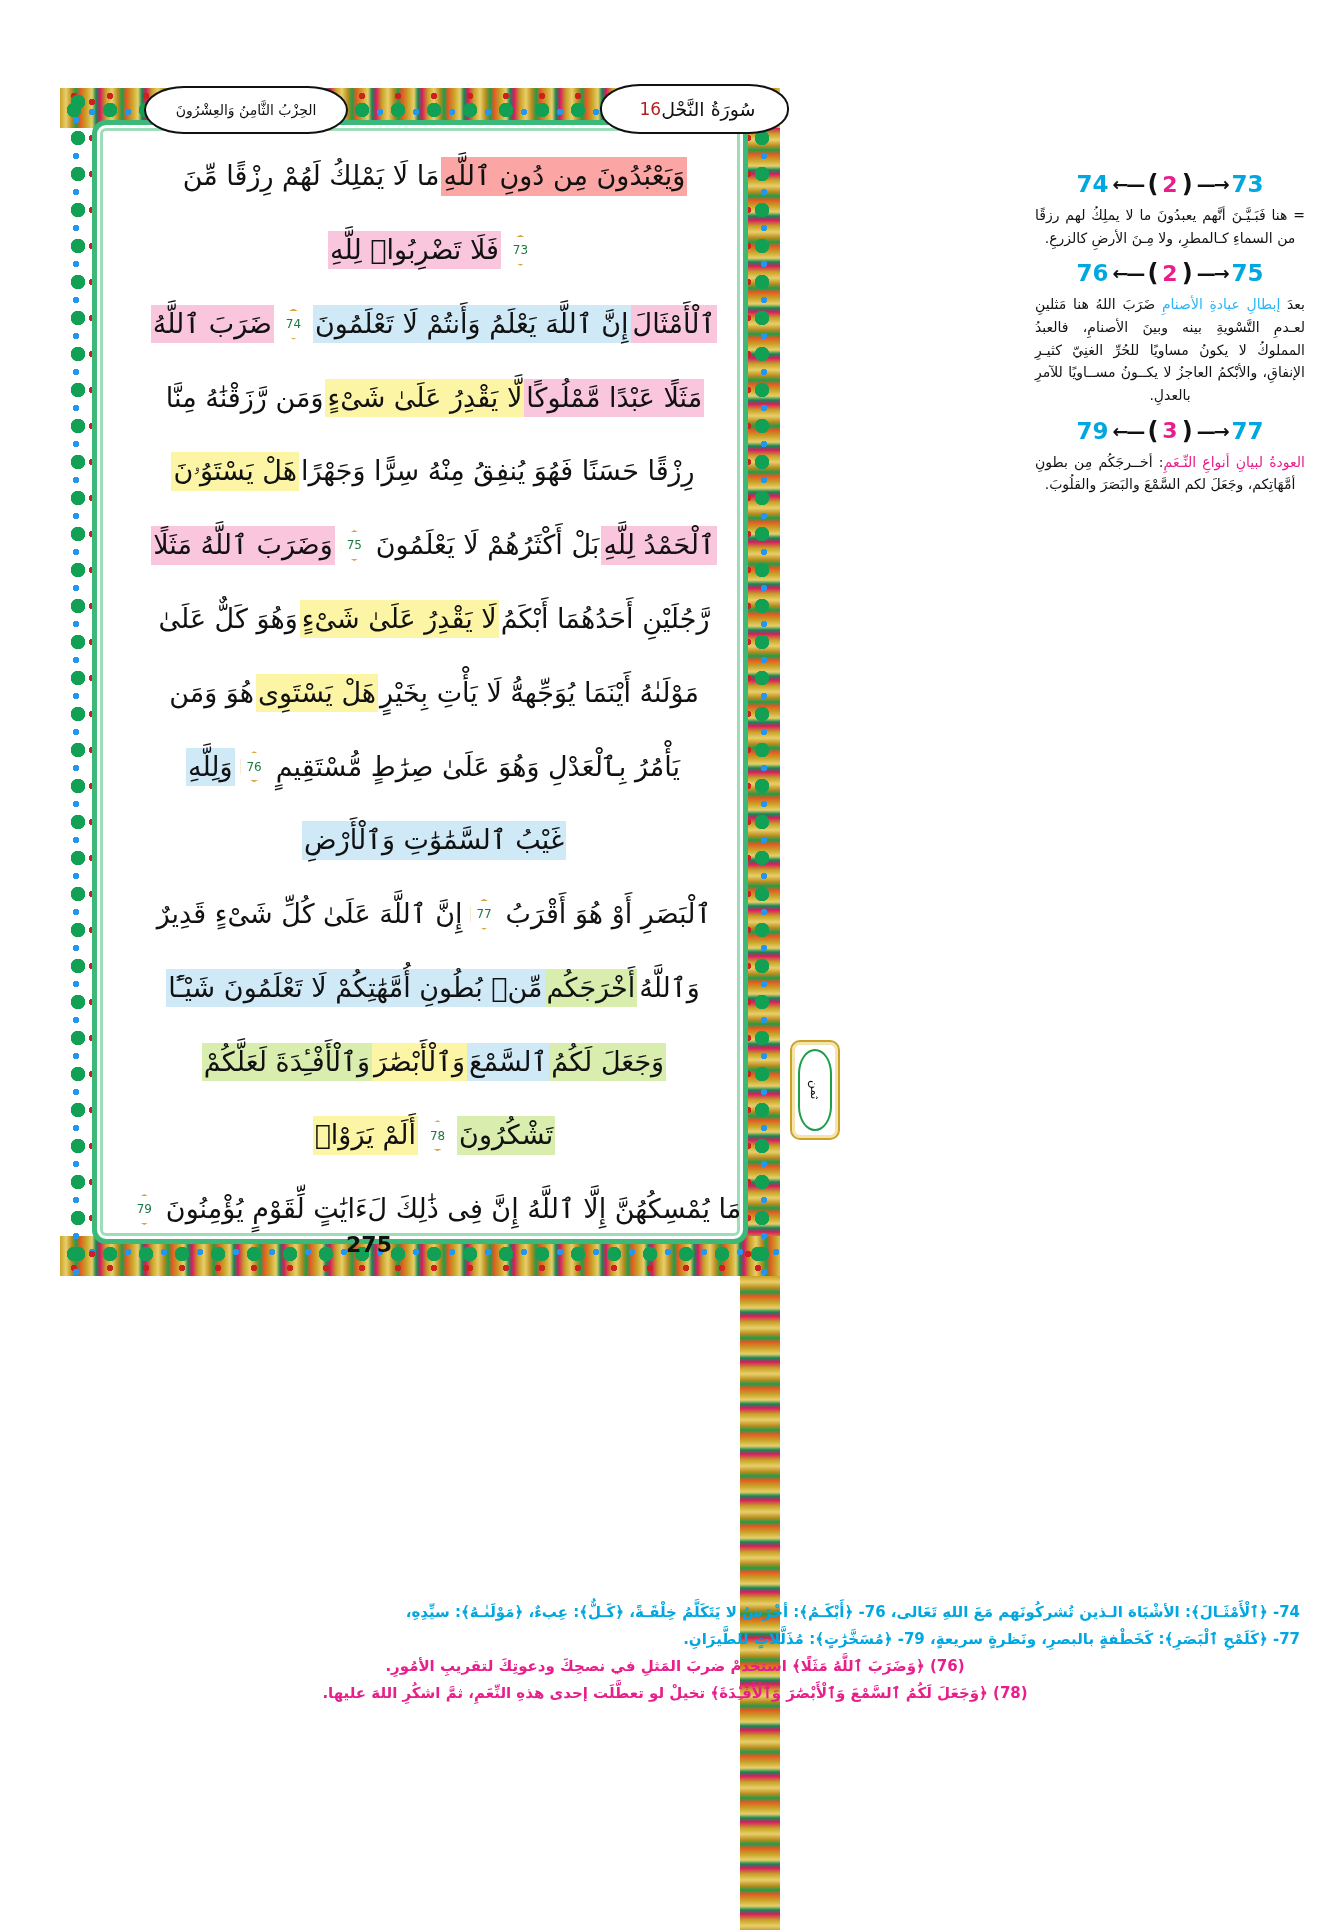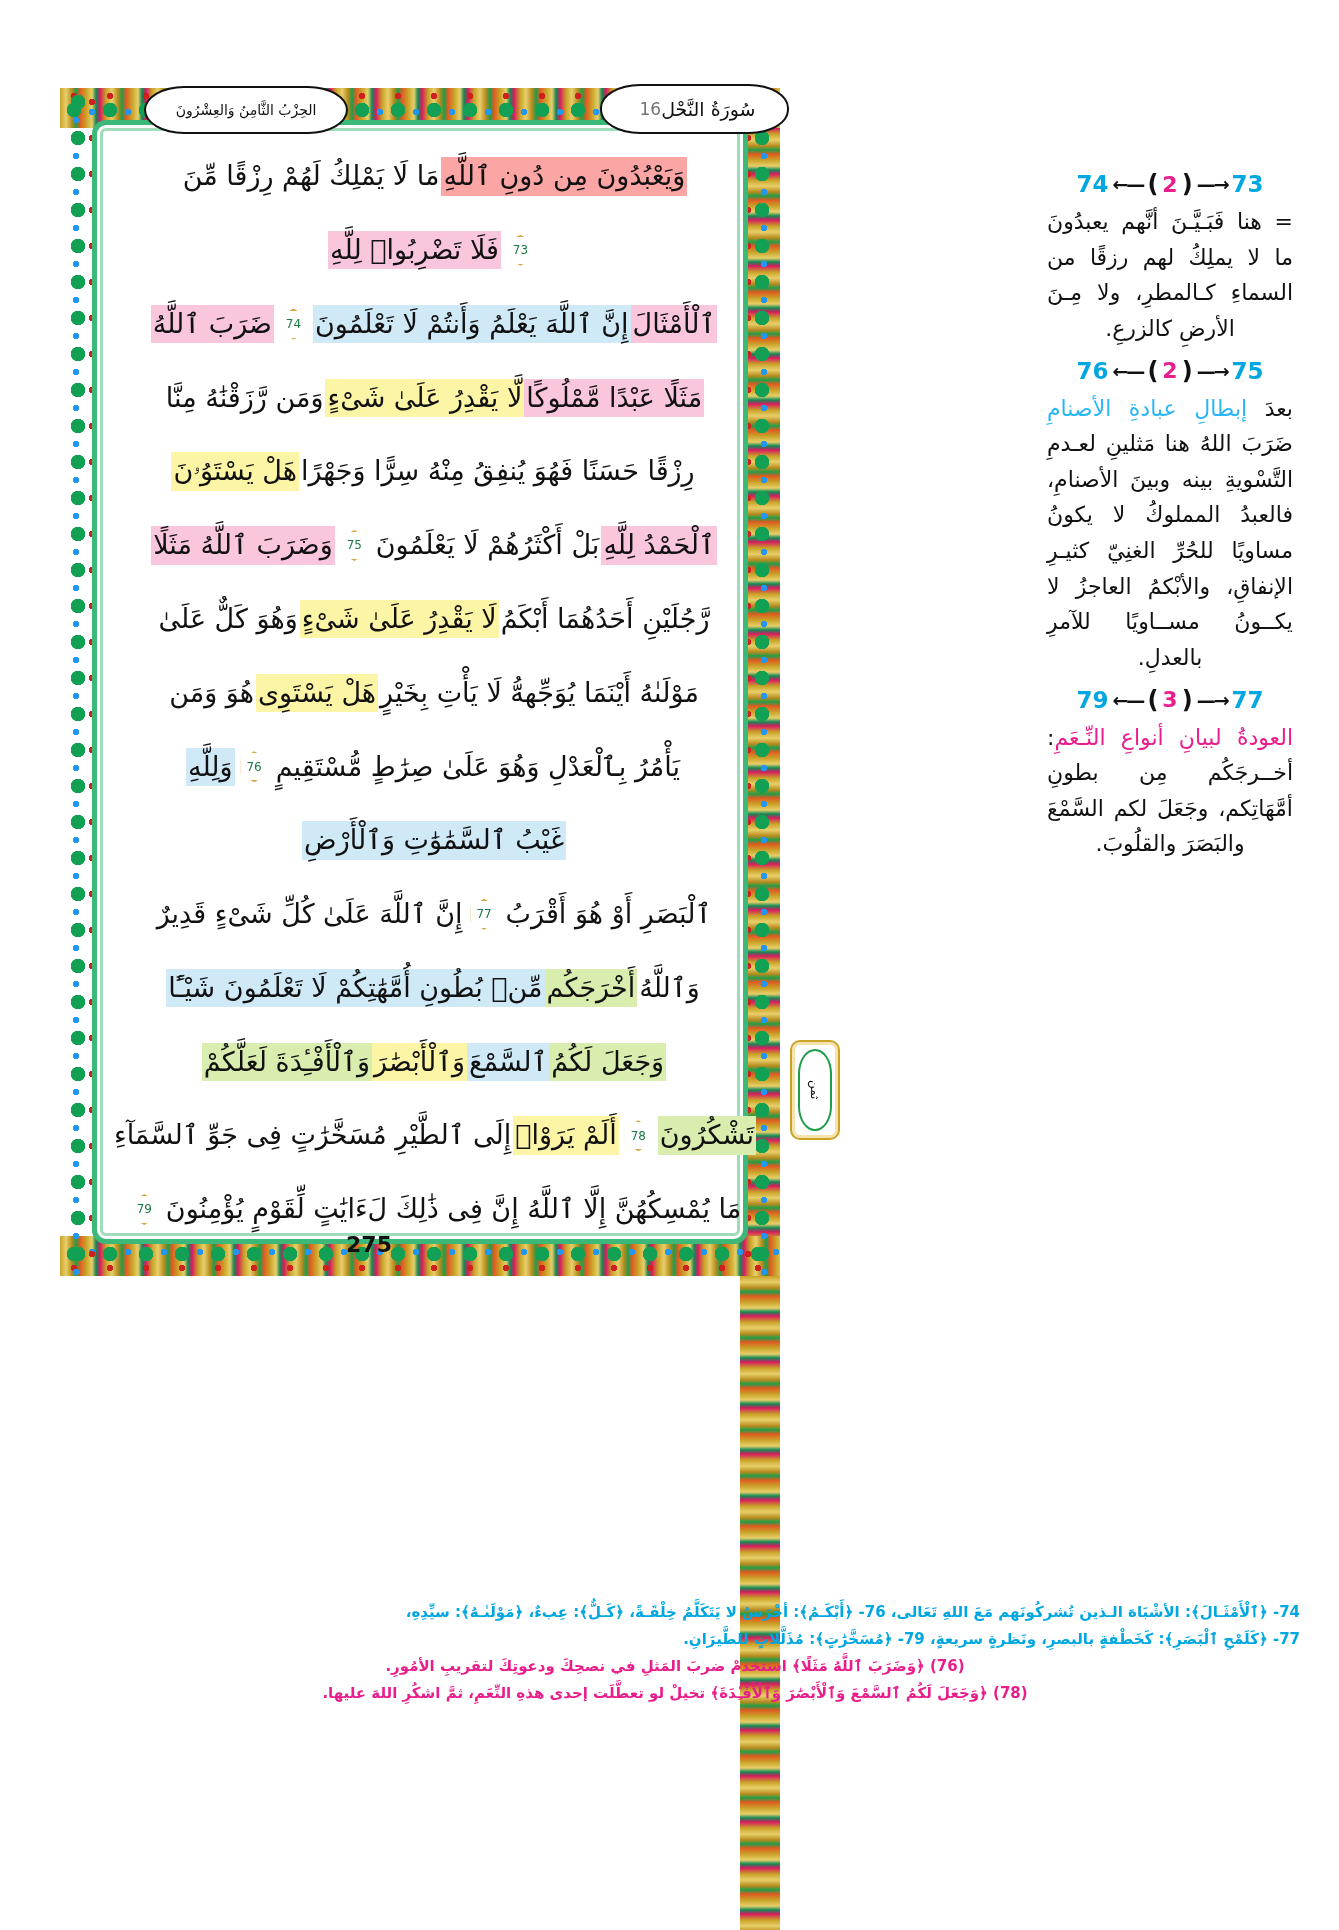--- a/index.html
+++ b/index.html
@@ -52,21 +52,21 @@
 
   
   .cartouche{position:absolute;background:#fff;border:2px solid #111;
      border-radius:40px/24px;display:flex;align-items:center;justify-content:center;
      z-index:6;white-space:nowrap;}
   #hizb-cartouche{left:144px;top:86px;width:200px;height:44px;}
   #surah-cartouche{left:600px;top:84px;width:185px;height:46px;}
   .cart-text{font-family:"DejaVu Sans","Liberation Sans",sans-serif;
      font-size:14px;color:#111;direction:rtl;}
   #surah-cartouche .cart-text{font-size:19px;}
-  .surah-num{color:#737373;font-size:17px;margin-left:6px;}
+  .surah-num{color:#b91c1c;font-size:17px;margin-left:6px;}
 
   
   #quran-body{position:absolute;left:104px;top:140px;width:660px;height:1090px;
      display:flex;flex-direction:column;justify-content:space-between;
      padding-top:8px;z-index:4;}
   .ayah-line{display:flex;align-items:center;justify-content:center;
      direction:rtl;height:57px;position:relative;}
   .seg{font-size:27px;color:#111;line-height:1.2;padding:3px 2px;
      white-space:nowrap;letter-spacing:-0.3px;}
   .hl-orange{background:#fca5a5;}
@@ -100,21 +100,21 @@
 
   
   #tafsir{position:absolute;right:34px;top:160px;width:270px;height:1110px;
      direction:rtl;text-align:justify;z-index:5;}
   .range-bar{display:flex;align-items:center;justify-content:center;gap:4px;
      direction:ltr;margin:10px 0 6px;font-weight:bold;}
   .range-bar .rn{color:#00a7e1;font-size:23px;}
   .range-bar .rc{color:#e91e8c;font-size:22px;}
   .range-bar .par{color:#111;font-size:24px;}
   .range-bar .arrow{color:#111;font-size:19px;letter-spacing:-2px;}
-  .taf-par{font-size:22px;line-height:1.62;color:#111;margin:0 12px 4px;
+  .taf-par{font-size:14px;line-height:1.62;color:#111;margin:0 0 4px;
      text-align:justify;text-align-last:center;}
   .taf-cyan{color:#29b6f6;}
   .taf-pink{color:#e91e8c;}
 
   
   #footnotes{position:absolute;left:50px;top:1600px;width:1250px;direction:rtl;}
   .fn-line{font-size:15px;font-weight:bold;line-height:1.6;margin-bottom:3px;}
   .fn-cyan{color:#00a7e1;text-align:right;}
   .fn-pink{color:#e91e8c;text-align:center;}
 </style>
@@ -205,21 +205,20 @@
       <div class="ayah-line">
         <span class="seg hl-green">وَجَعَلَ لَكُمُ</span>
         <span class="seg hl-blue"> ٱلسَّمْعَ</span>
         <span class="seg hl-yellow"> وَٱلْأَبْصَٰرَ</span>
         <span class="seg hl-green"> وَٱلْأَفْـِٔدَةَ لَعَلَّكُمْ</span>
       </div>
       <div class="ayah-line">
         <span class="seg hl-green">تَشْكُرُونَ</span>
         <span class="ayah-num">78</span>
         <span class="seg hl-yellow">أَلَمْ يَرَوْا۟</span>
-        <span class="seg hl-none"> إِلَى ٱلطَّيْرِ مُسَخَّرَٰتٍ فِى جَوِّ ٱلسَّمَآءِ</span>
       </div>
       <div class="ayah-line">
         <span class="seg hl-none">مَا يُمْسِكُهُنَّ إِلَّا ٱللَّهُ إِنَّ فِى ذَٰلِكَ لَءَايَٰتٍ لِّقَوْمٍ يُؤْمِنُونَ</span>
         <span class="ayah-num">79</span>
       </div>
     </div>
 
   <div id="thumn-marker">
     <div class="tm-in">
       <span>ثمن</span>

